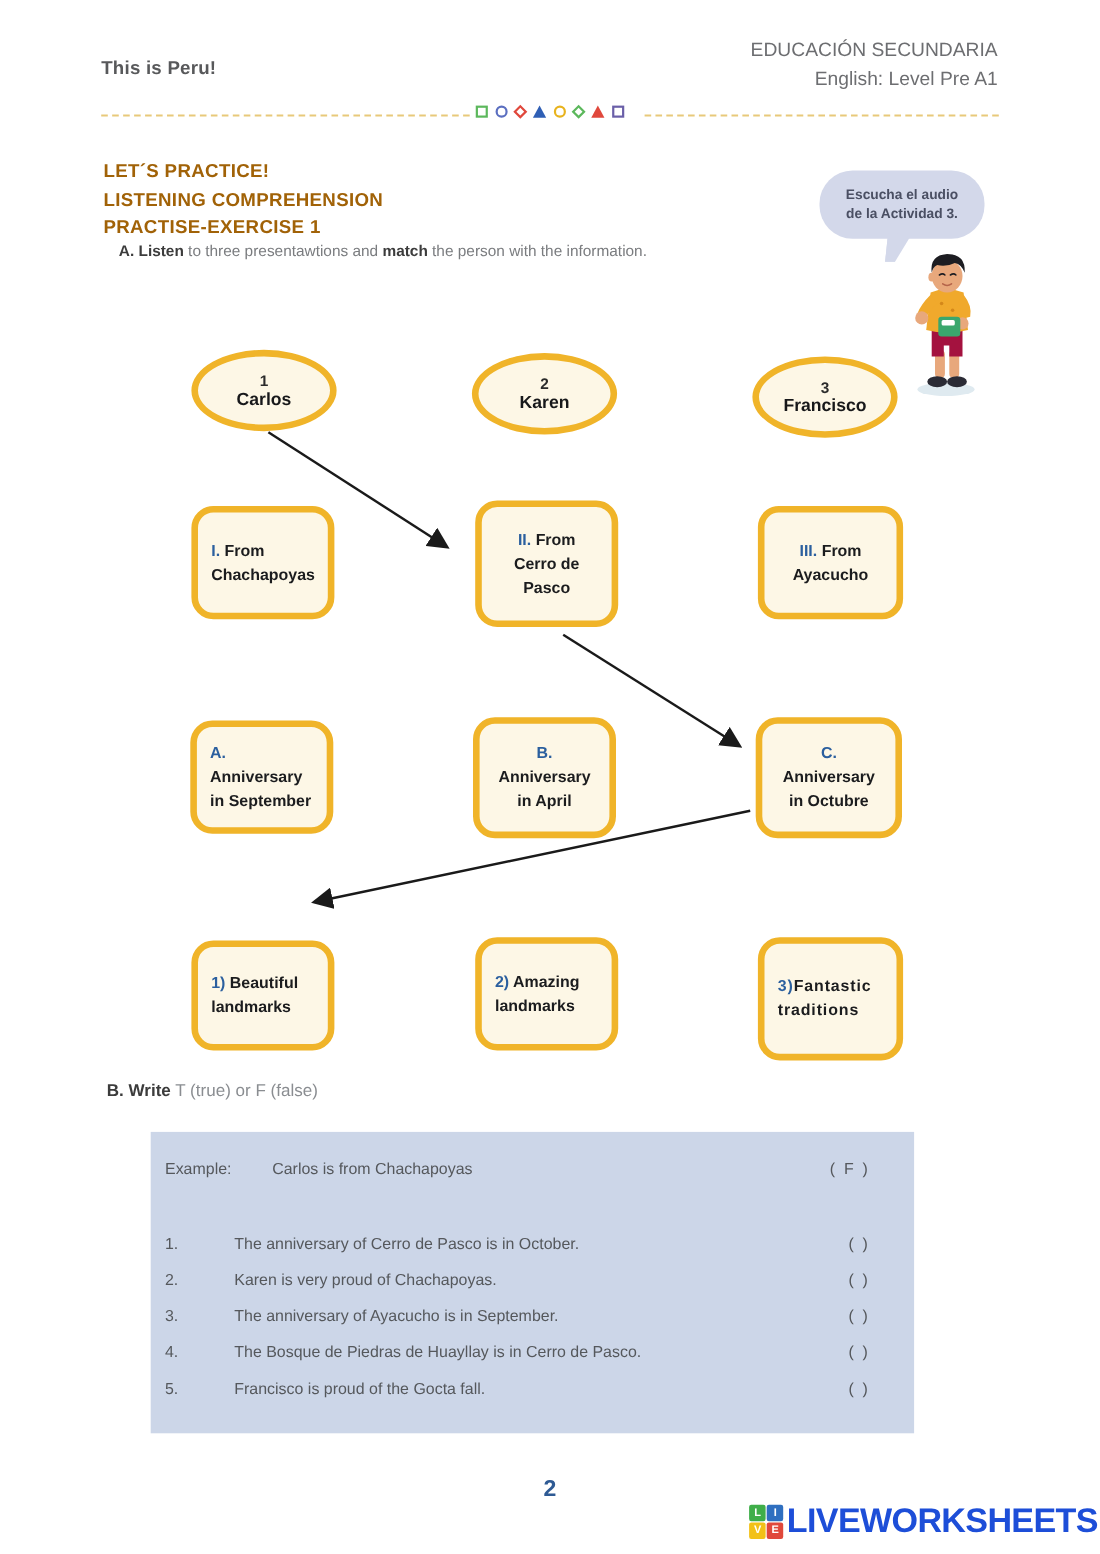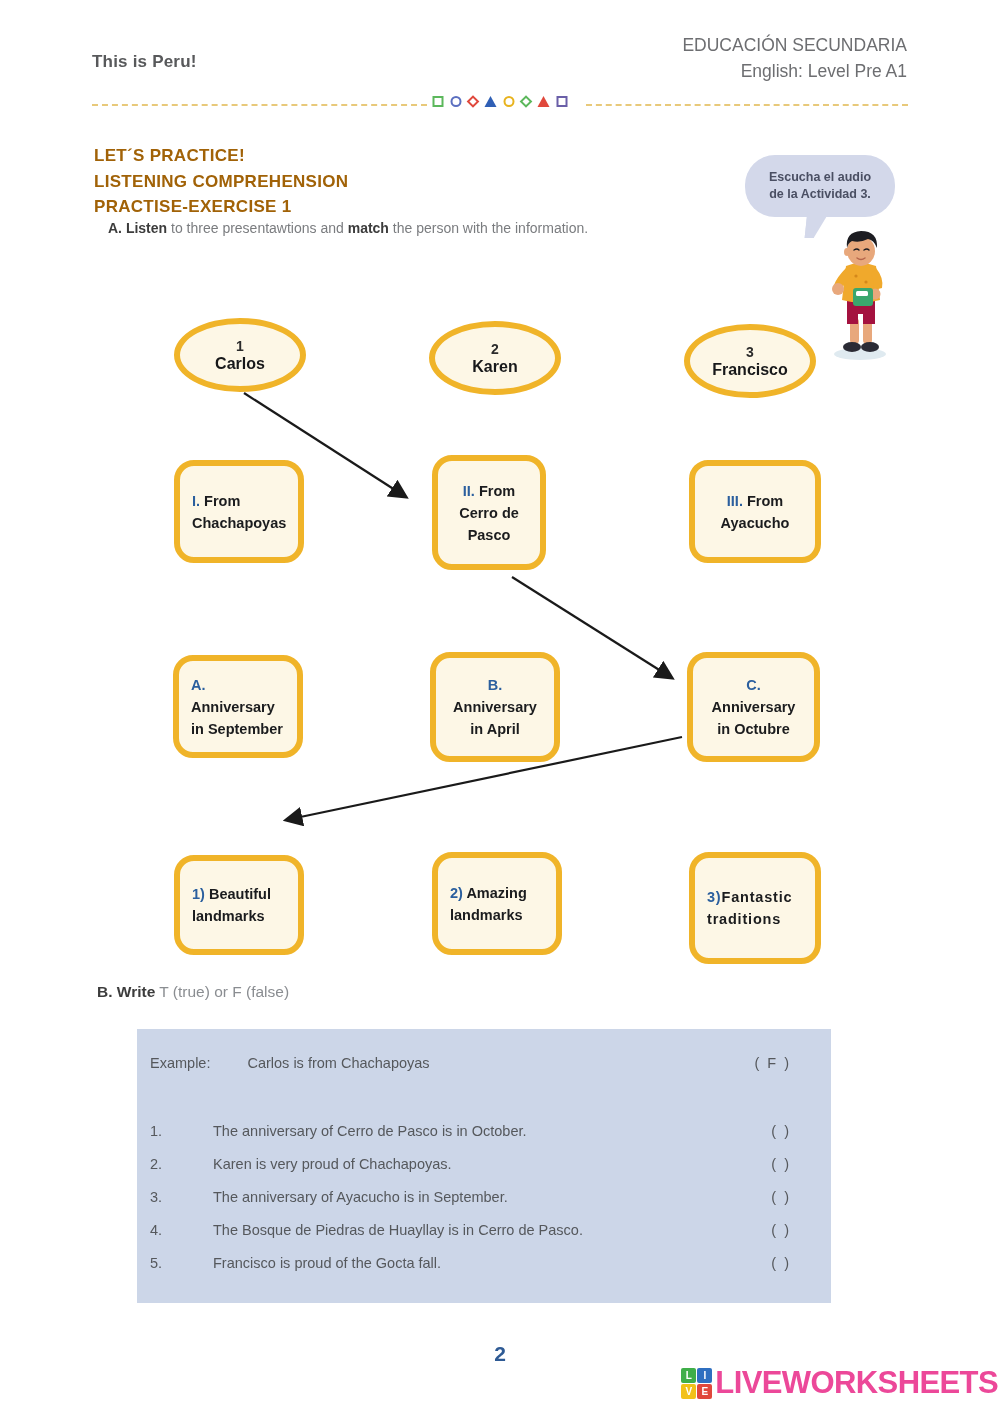--- a/index.html
+++ b/index.html
@@ -225,21 +225,21 @@
     display: flex; align-items: center; justify-content: center;
     color: #ffffff;
     font-size: 10px;
     font-weight: bold;
     border-radius: 2px;
     font-family: "Liberation Sans", sans-serif;
   }
   .logo-text {
     font-size: 31px;
     font-weight: bold;
-    color: #ec4899;
+    color: #1d4ed8;
     letter-spacing: -.6px;
   }
 </style>
 </head>
 <body>
 
 <div class="page">
 
   <div class="header">
     <div class="header-left">This is Peru!</div>
@@ -317,21 +317,21 @@
         <div class="nm">Karen</div>
       </div>
       <div class="oval" style="left: 684px; top: 324px;">
         <div class="num">3</div>
         <div class="nm">Francisco</div>
       </div>
       <div class="rbox" style="left: 174px; top: 460px; width: 130px; height: 103px;">
         <div class="ln"><span class="mk">I.</span><span> From</span></div>
         <div class="ln"><span>Chachapoyas</span></div>
       </div>
-      <div class="rbox center" style="left: 432px; top: 455px; width: 114px; height: 115px;">
+      <div class="rbox center" style="left: 432px; top: 455px; width: 130px; height: 115px;">
         <div class="ln"><span class="mk">II.</span><span> From</span></div>
         <div class="ln"><span>Cerro de</span></div>
         <div class="ln"><span>Pasco</span></div>
       </div>
       <div class="rbox center" style="left: 689px; top: 460px; width: 132px; height: 103px; border-radius: 19px;">
         <div class="ln"><span class="mk">III.</span><span> From</span></div>
         <div class="ln"><span>Ayacucho</span></div>
       </div>
       <div class="rbox" style="left: 173px; top: 655px; width: 130px; height: 103px;">
         <div class="ln"><span class="mk">A.</span></div>

